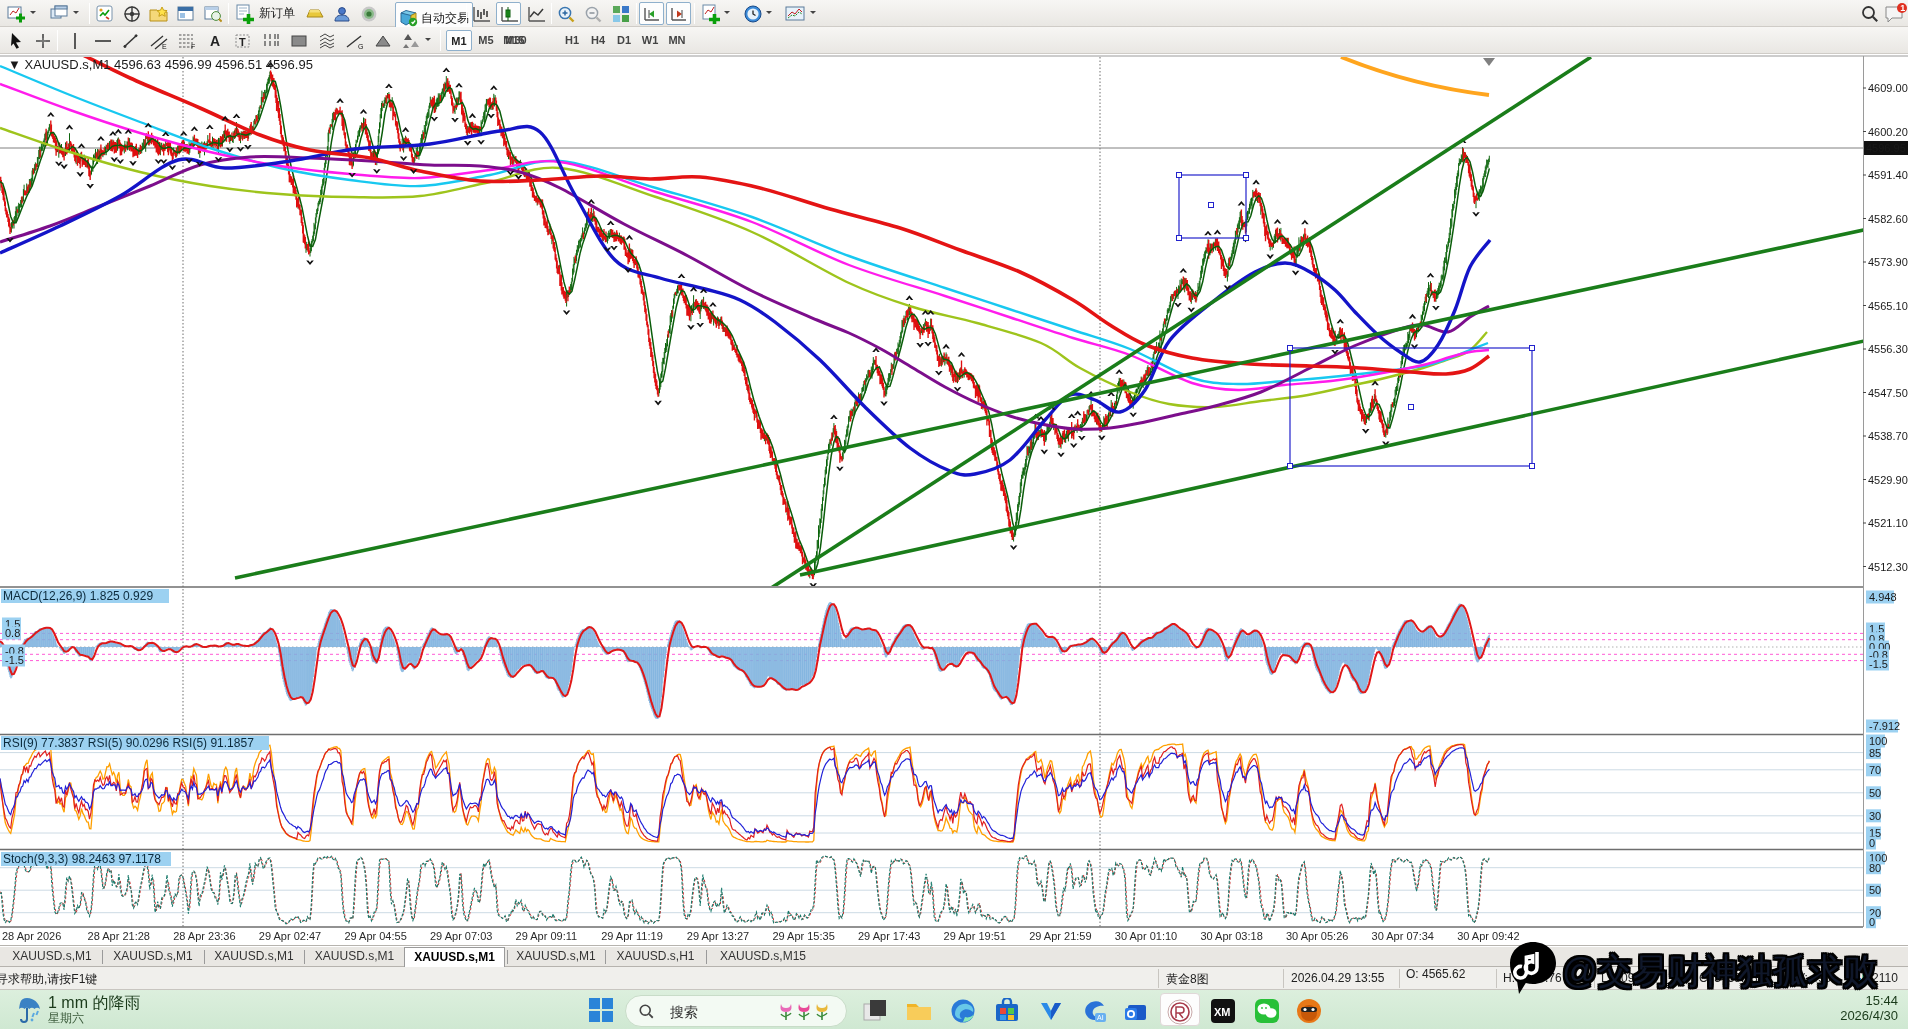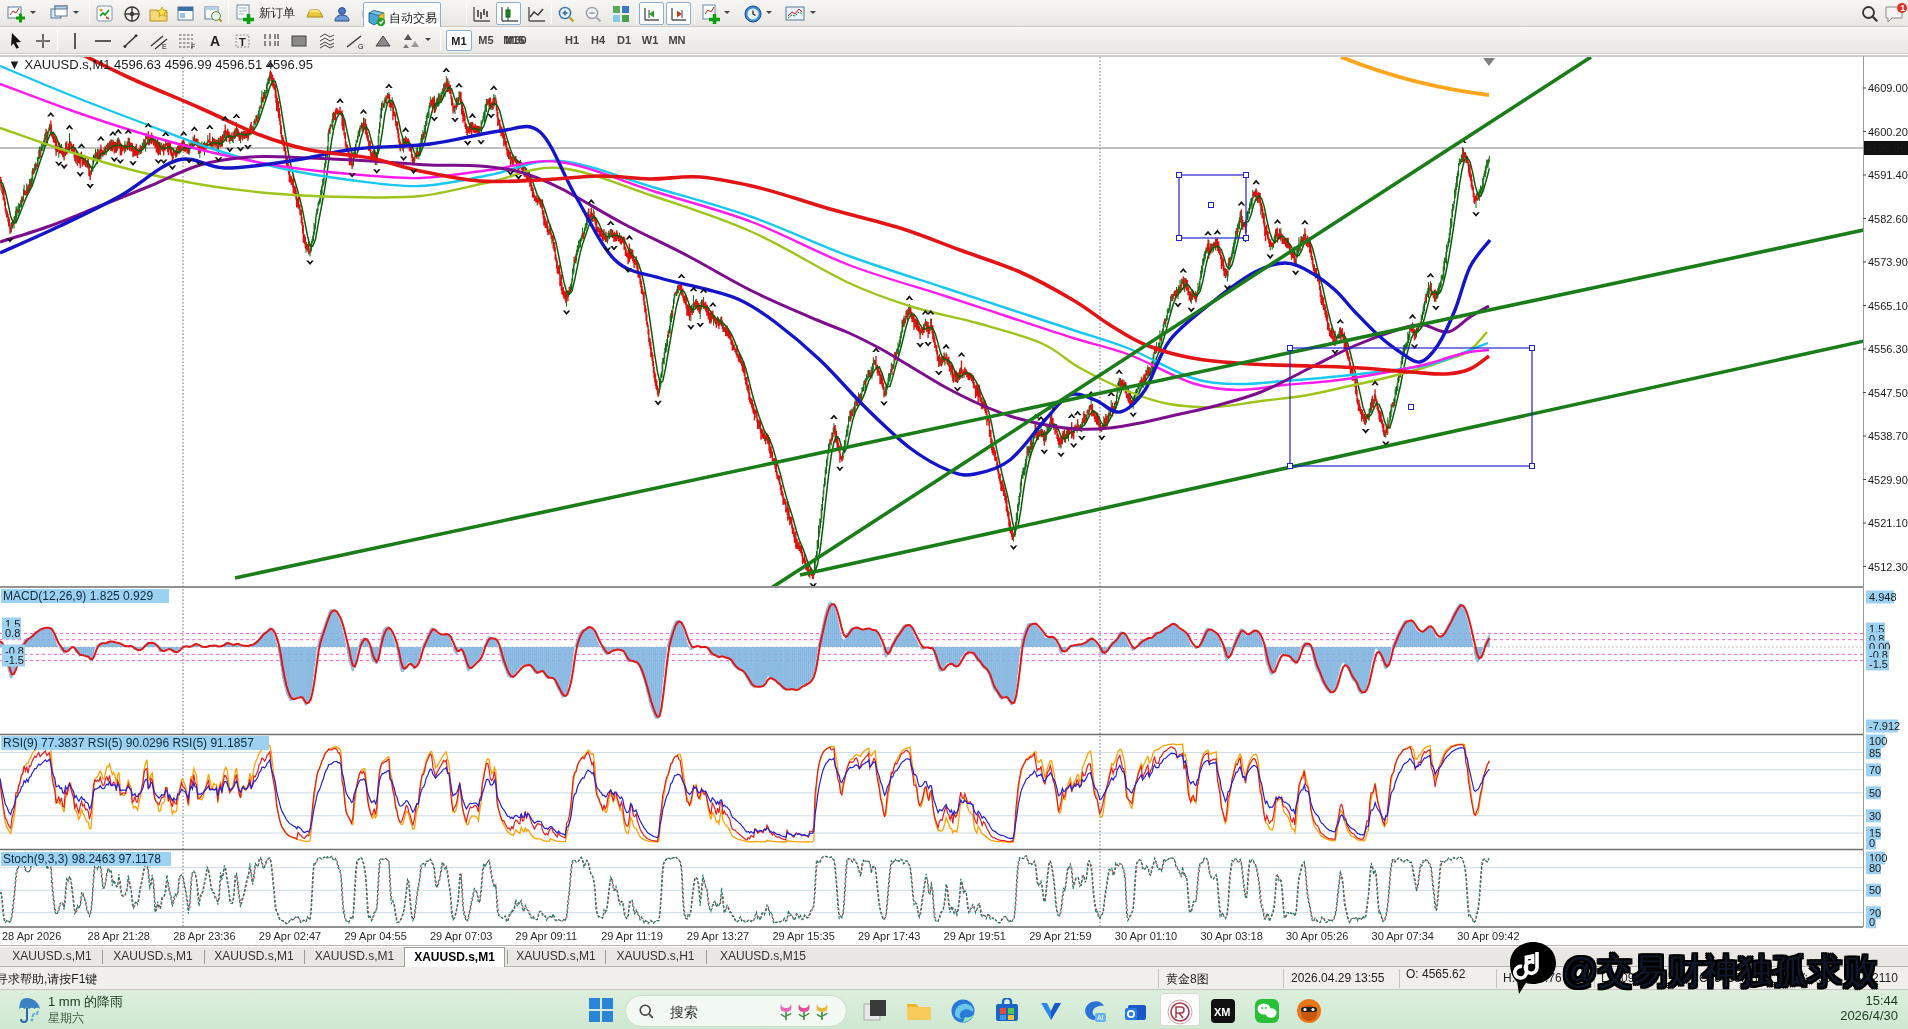--- a/index.html
+++ b/index.html
@@ -293,21 +293,21 @@
           <path d="M3 16c0-4 3-6 7-6s7 2 7 6z" fill="#6a9ad8" stroke="#2a4a88"></path>
         </svg>
       </div>
       <div class="tbtn" style="left:356px;top:2px;width:25px;height:23px">
         <svg width="18" height="18" viewBox="0 0 18 18">
           <circle cx="9" cy="9" r="7.4" fill="#c8c8c8"></circle>
           <circle cx="9" cy="9" r="5" fill="#8aba8a"></circle>
           <circle cx="9" cy="9" r="2.6" fill="#3a7a3a"></circle>
         </svg>
       </div>
-      <div class="tbtn prs" style="left:363px;top:2px;width:78px;height:32px">
+      <div class="tbtn prs" style="left:395px;top:2px;width:78px;height:32px">
         <svg width="20" height="18" viewBox="0 0 20 18">
           <path d="M2 4h10v9l-5 3-5-3z" fill="#48a8d8" stroke="#2a6a98"></path>
           <path d="M2 4l5-2.5L17 4l-5 2.5z" fill="#78c8e8" stroke="#2a6a98"></path>
           <path d="M12 6.5l5-2.5v9l-5 3z" fill="#e8c83a" stroke="#a8881a"></path>
           <circle cx="14" cy="13" r="4.2" fill="#28a028"></circle>
           <path d="M12.6 13l1.2 1.5 2.4-3" stroke="#fff" stroke-width="1.3" fill="none"></path>
         </svg>
         <span class="btxt">自动交易</span>
       </div>
       <div class="tsep" style="left:466px;top:3px;height:21px"></div>
@@ -562,21 +562,21 @@
       </svg>
       <span id="wmtxt">@交易财神独孤求败</span>
     </div>
 <div id="taskbar">
       <svg width="34" height="34" viewBox="0 0 34 34" style="position:absolute;left:10px;top:3px">
         <path d="M17 5c7 0 12 5 13 11-2-1.6-4-1.6-5.5 0-1.5-1.8-3.6-1.8-5.2 0C17.8 14.2 16 14.2 14.5 16c-1.5-1.8-3.6-1.8-5.5 0C10 10 10 5 17 5z" fill="#3b82c4"></path>
         <path d="M17 15v11a3 3 0 0 1-6 0" fill="none" stroke="#2a6aa8" stroke-width="2"></path>
         <path d="M24 20l-1.6 4M28 18l-1.6 4" stroke="#5aa8e0" stroke-width="2"></path>
         <circle cx="22" cy="27" r="1.4" fill="#5aa8e0"></circle>
       </svg>
-      <div style="position:absolute;left:48px;top:3px;font-size:13px;color:#1a3a1a">1 mm 的降雨</div>
+      <div style="position:absolute;left:48px;top:3px;font-size:16px;color:#1a3a1a">1 mm 的降雨</div>
       <div style="position:absolute;left:48px;top:20px;font-size:12px;color:#3a5a3a">星期六</div>
       <svg width="26" height="26" viewBox="0 0 26 26" style="position:absolute;left:588px;top:7px">
         <rect x="1" y="1" width="11" height="11" fill="#2a84d8"></rect>
         <rect x="14" y="1" width="11" height="11" fill="#2a84d8"></rect>
         <rect x="1" y="14" width="11" height="11" fill="#2a84d8"></rect>
         <rect x="14" y="14" width="11" height="11" fill="#2a84d8"></rect>
       </svg>
       <div id="srch"><svg width="18" height="18" viewBox="0 0 20 20" style="margin:7px 0 0 12px">
           <circle cx="8" cy="8" r="5.5" fill="none" stroke="#444" stroke-width="1.8"></circle>
           <path d="M12.4 12.4l4 4" stroke="#444" stroke-width="2"></path>

